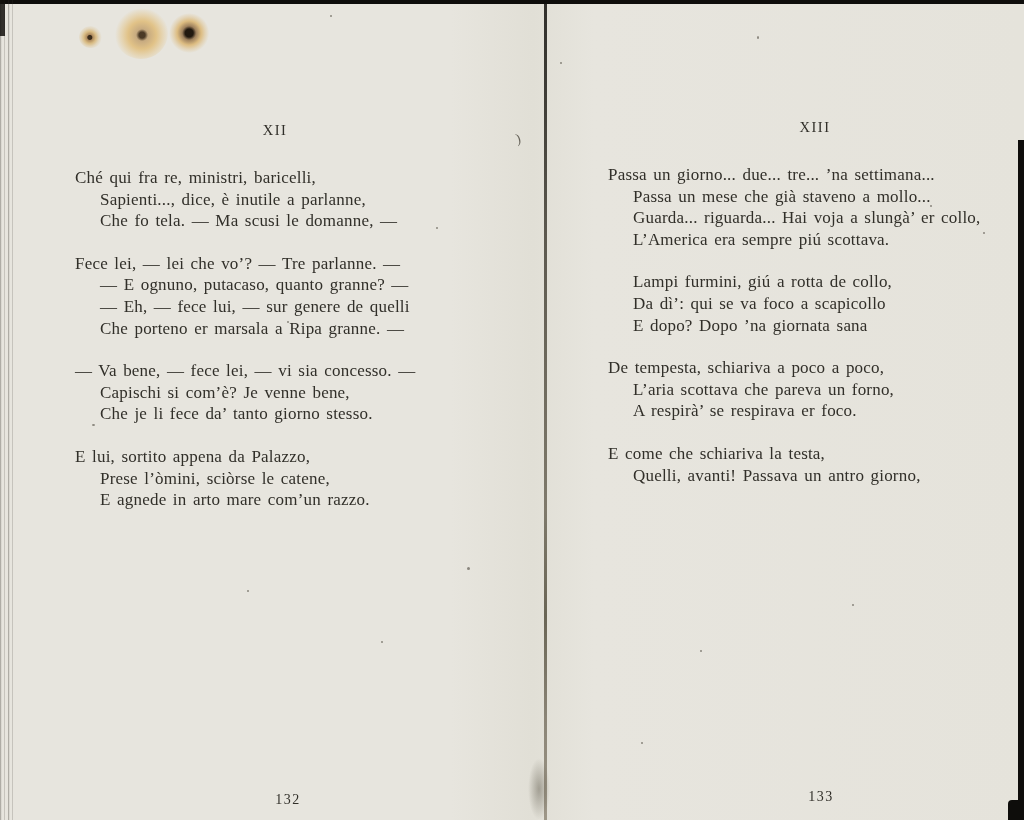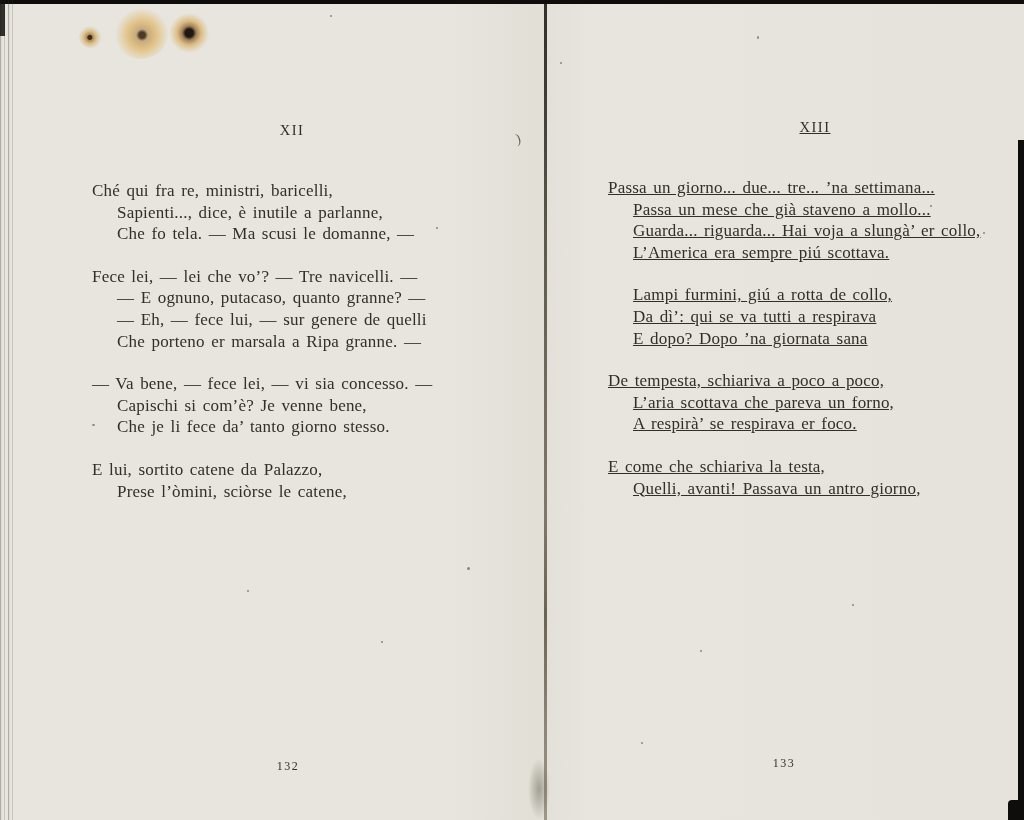--- a/index.html
+++ b/index.html
@@ -26,80 +26,81 @@
   .stain{position:absolute;border-radius:50%;}
   .stain1{left:79px;top:26px;width:24px;height:22px;
     background:radial-gradient(circle at 45% 52%,rgba(40,24,6,.9) 0 2px,rgba(150,100,40,.7) 3px,rgba(214,178,110,.8) 6px,rgba(214,178,110,.3) 9px,rgba(214,178,110,0) 12px);}
   .stain2{left:114px;top:7px;width:54px;height:52px;
     background:radial-gradient(circle at 52% 54%,rgba(48,28,6,.85) 0 3px,rgba(172,122,52,.55) 6px,rgba(224,188,120,.85) 14px,rgba(227,194,130,.5) 20px,rgba(227,194,130,0) 27px);}
   .stain3{left:169px;top:13px;width:42px;height:40px;
     background:radial-gradient(circle at 48% 50%,rgba(22,13,4,.95) 0 4px,rgba(118,74,24,.65) 7px,rgba(218,178,106,.8) 12px,rgba(218,178,106,.35) 16px,rgba(218,178,106,0) 20px);}
 
   
   .page{position:absolute;color:var(--ink);}
-  #page-left{left:92px;top:123px;width:400px;}
-  #page-right{left:608px;top:120px;width:414px;text-decoration:underline;}
+  #page-left{left:75px;top:123px;width:400px;}
+  #page-right{left:608px;top:120px;width:414px;}
   .page-header{text-align:center;font-size:14.5px;line-height:14px;height:14px;letter-spacing:1.5px;}
-  .poem{margin-top:43px;font-size:17px;}
+  .poem{margin-top:30px;font-size:17px;}
   .stanza{margin-bottom:21px;}
   .line{line-height:21.6px;white-space:nowrap;word-spacing:2px;letter-spacing:.2px;}
   .line.indent{padding-left:25px;}
 
-  .page-num{position:absolute;font-size:12px;color:var(--ink);letter-spacing:1.5px;width:40px;text-align:center;}
+  .page-num{position:absolute;font-size:14px;color:var(--ink);letter-spacing:1.5px;width:40px;text-align:center;margin-top:33px;}
   #pn-left{left:268px;top:759px;}
-  #pn-right{left:764px;top:756px;}
+  #pn-right{left:801px;top:756px;}
 
   
   .speck{position:absolute;background:rgba(62,57,47,.55);border-radius:50%;}
   .pen-mark{position:absolute;left:516px;top:131px;font-size:14px;color:rgba(62,57,48,.75);transform:rotate(-14deg);}
 </style>
 </head>
 <body>
 
 <div class="scan">
 
   <div class="page" id="page-left">
     <div class="page-header">XII</div>
     <div class="poem" id="poem-left">
         <div class="stanza">
           <div class="line">Ché qui fra re, ministri, baricelli,</div>
           <div class="line indent">Sapienti..., dice, è inutile a parlanne,</div>
           <div class="line indent">Che fo tela. — Ma scusi le domanne, —</div>
         </div>
         <div class="stanza">
-          <div class="line">Fece lei, — lei che vo’? — Tre navicelli. —</div>
+          <div class="line">Fece lei, — lei che vo’? — Tre parlanne. —</div>
           <div class="line indent">— E ognuno, putacaso, quanto granne? —</div>
           <div class="line indent">— Eh, — fece lui, — sur genere de quelli</div>
           <div class="line indent">Che porteno er marsala a Ripa granne. —</div>
         </div>
         <div class="stanza">
           <div class="line">— Va bene, — fece lei, — vi sia concesso. —</div>
           <div class="line indent">Capischi si com’è? Je venne bene,</div>
           <div class="line indent">Che je li fece da’ tanto giorno stesso.</div>
         </div>
         <div class="stanza">
-          <div class="line">E lui, sortito catene da Palazzo,</div>
+          <div class="line">E lui, sortito appena da Palazzo,</div>
           <div class="line indent">Prese l’òmini, sciòrse le catene,</div>
+          <div class="line indent">E agnede in arto mare com’un razzo.</div>
         </div>
       </div>
   </div>
   <div class="page-num" id="pn-left">132</div>
 
   <div class="page" id="page-right">
     <div class="page-header">XIII</div>
     <div class="poem" id="poem-right">
         <div class="stanza">
           <div class="line">Passa un giorno... due... tre... ’na settimana...</div>
           <div class="line indent">Passa un mese che già staveno a mollo...</div>
           <div class="line indent">Guarda... riguarda... Hai voja a slungà’ er collo,</div>
           <div class="line indent">L’America era sempre piú scottava.</div>
         </div>
         <div class="stanza">
           <div class="line indent">Lampi furmini, giú a rotta de collo,</div>
-          <div class="line indent">Da dì’: qui se va tutti a respirava</div>
+          <div class="line indent">Da dì’: qui se va foco a scapicollo</div>
           <div class="line indent">E dopo? Dopo ’na giornata sana</div>
         </div>
         <div class="stanza">
           <div class="line">De tempesta, schiariva a poco a poco,</div>
           <div class="line indent">L’aria scottava che pareva un forno,</div>
           <div class="line indent">A respirà’ se respirava er foco.</div>
         </div>
         <div class="stanza">
           <div class="line">E come che schiariva la testa,</div>
           <div class="line indent">Quelli, avanti! Passava un antro giorno,</div>

